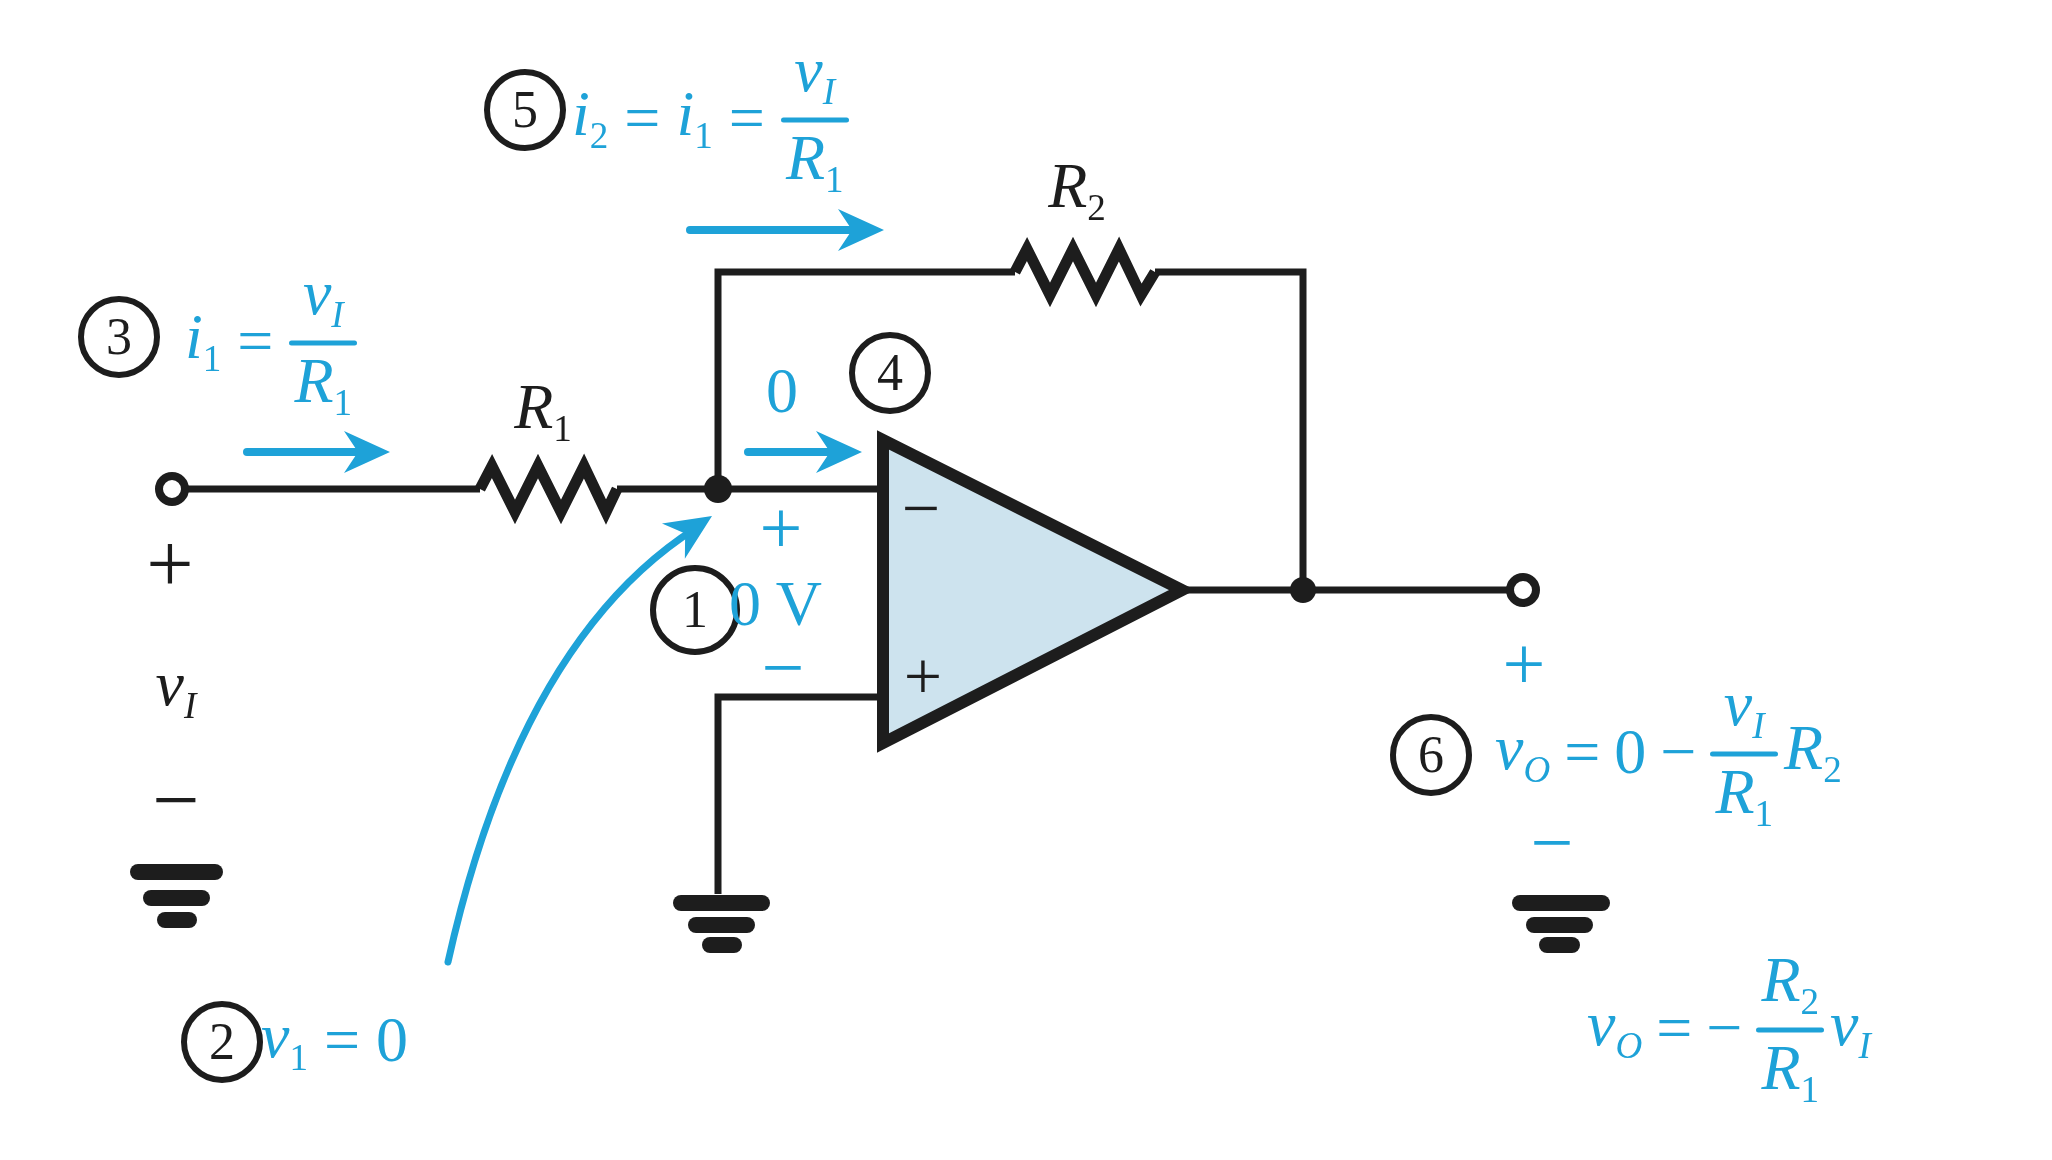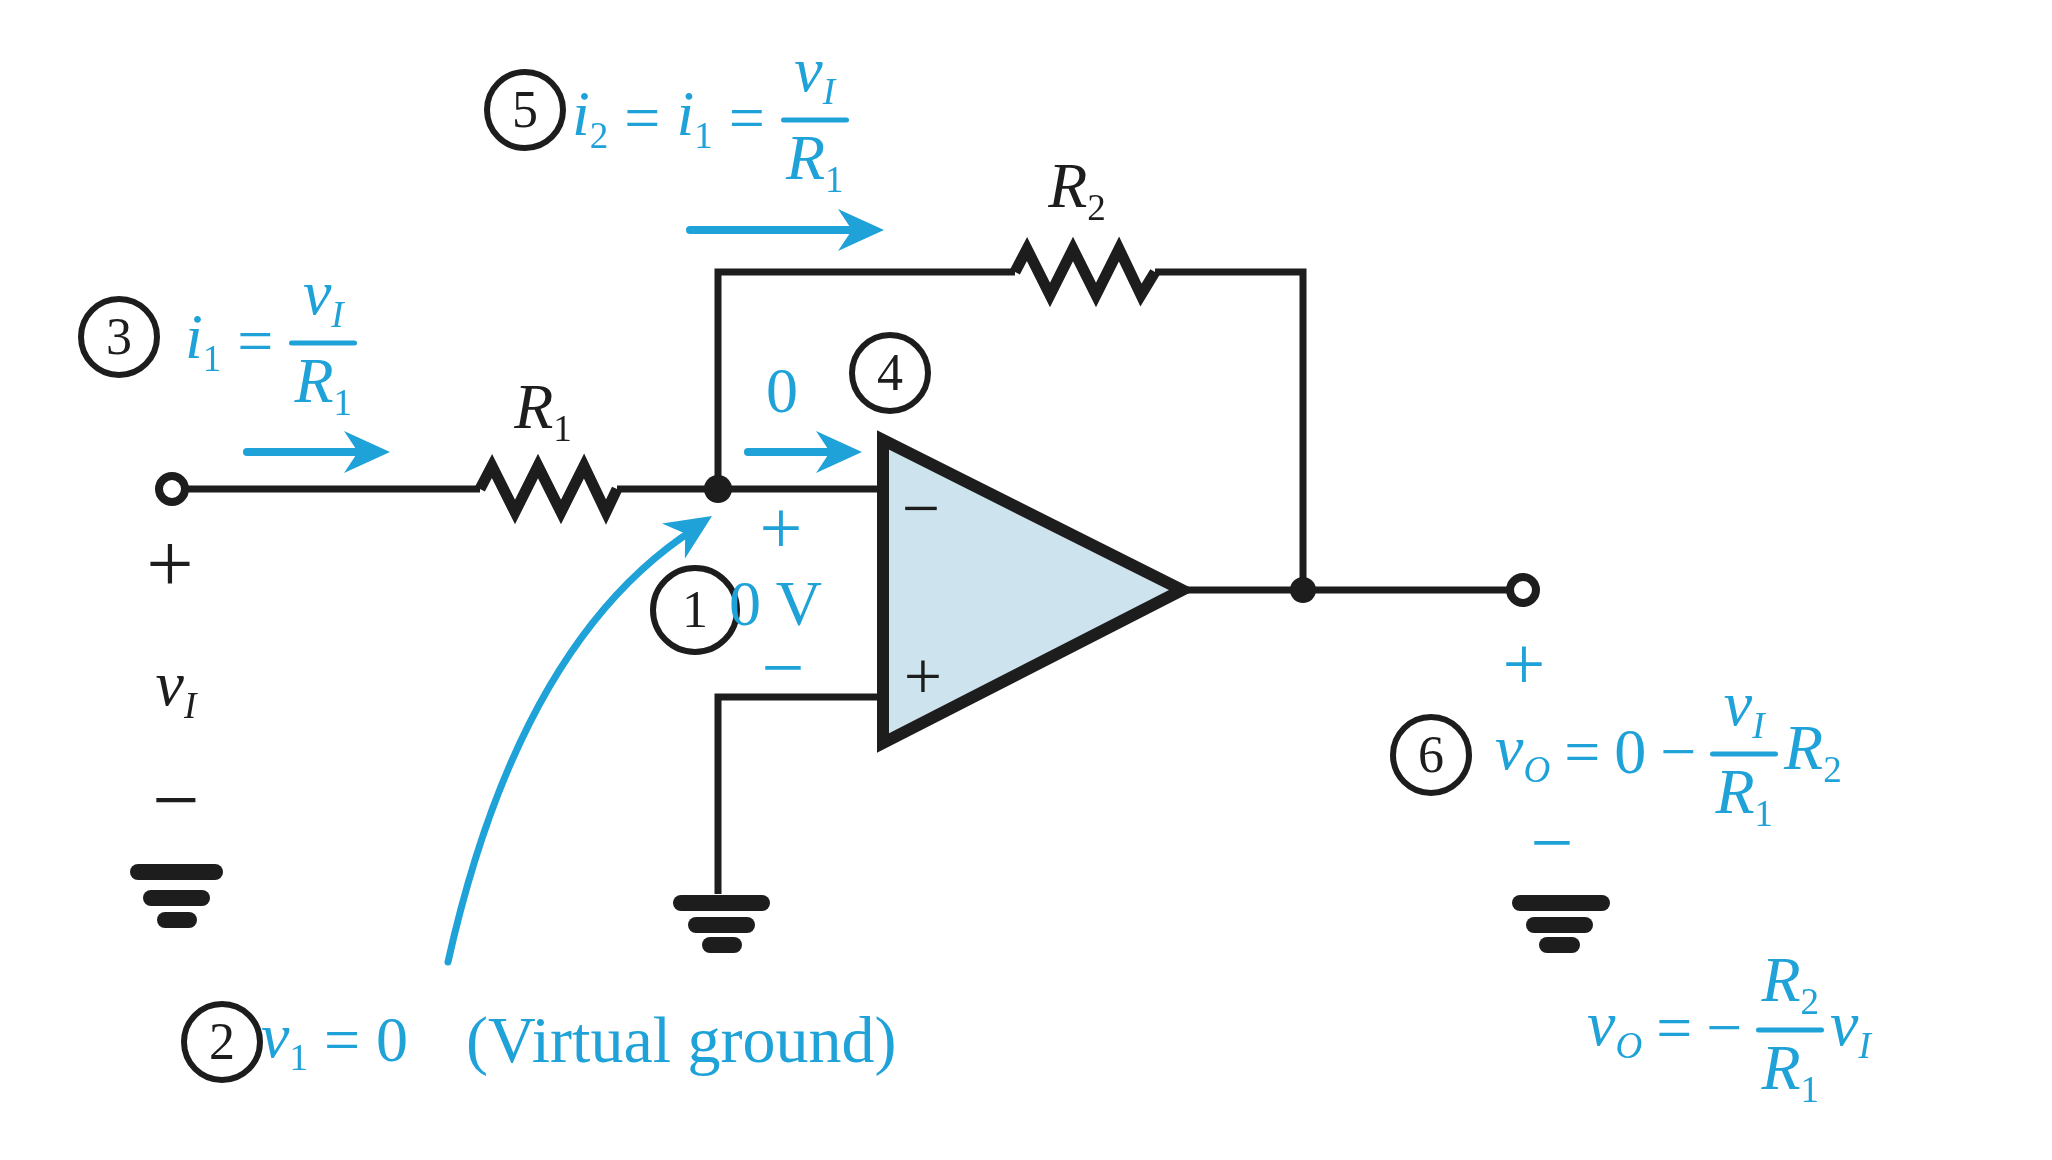--- a/index.html
+++ b/index.html
@@ -145,21 +145,20 @@
 <div class="abs cyan lbl64" style="left:782px;top:391px"><span>0</span></div>
 
 <div class="abs cyan sign76" style="left:781px;top:527px"><span>+</span></div>
 <div class="leftanchor cyan lbl64" style="left:729px;top:604px"><span>0 V</span></div>
 <div class="abs cyan sign76" style="left:783px;top:667px"><span>−</span></div>
 
 <div class="eq cyan leftanchor" style="left:261px;top:1040px">
   <span class="v"><span class="mi">v</span><sub>1</sub></span>
   <span>=</span>
   <span>0</span>
-  <span class="note">(Virtual ground)</span>
 </div>
 
 <div class="abs cyan sign76" style="left:1524px;top:663px"><span>+</span></div>
 <div class="abs cyan sign76" style="left:1552px;top:842px"><span>−</span></div>
 
 <div class="eq cyan leftanchor" style="left:1495px;top:752px;gap:14px">
   <span class="v"><span class="mi">v</span><sub class="mi">O</sub></span>
   <span>=</span>
   <span>0</span>
   <span>−</span>

